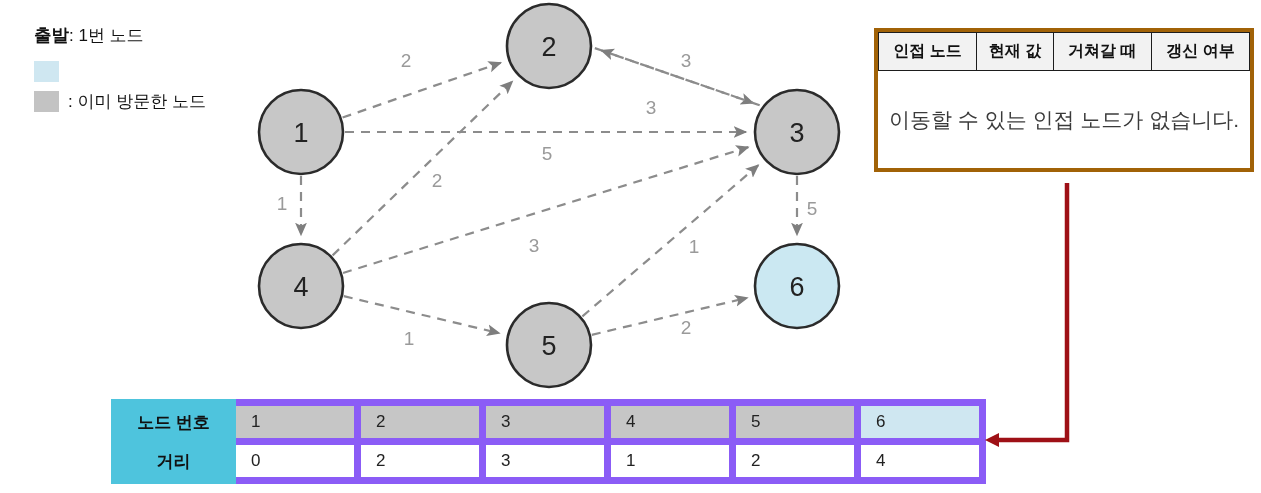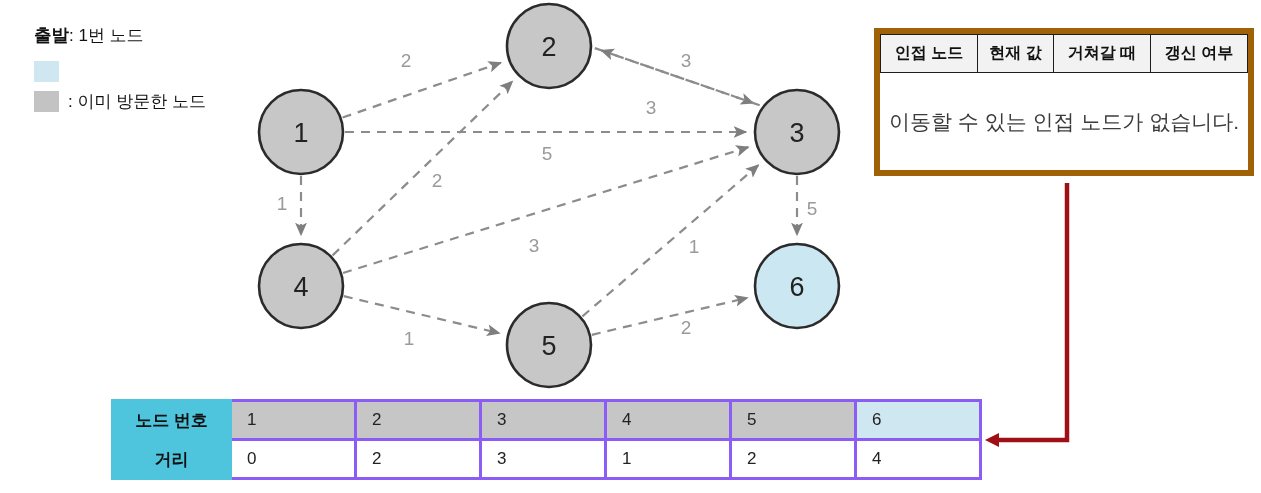--- a/index.html
+++ b/index.html
@@ -82,21 +82,21 @@
     text-anchor: middle;
     dominant-baseline: central;
   }
 
   
   .info-table {
     position: absolute;
     left: 858px;
     top: 28px;
     width: 380px;
-    border: 6px solid #a16207;
+    border: 4px solid #a16207;
     border-collapse: collapse;
     background: #ffffff;
     box-sizing: border-box;
   }
   .info-table table {
     width: 100%;
     border-collapse: collapse;
   }
   .info-table th {
     border: 1.6px solid #1d1d1d;
@@ -120,21 +120,21 @@
   .dist-table {
     position: absolute;
     left: 95px;
     top: 399px;
     border-collapse: collapse;
     table-layout: fixed;
   }
   .dist-table td {
     height: 39px;
     font-size: 17px;
-    border: 3px solid #8b5cf6;
+    border: 7px solid #8b5cf6;
     box-sizing: border-box;
   }
   .dist-table td.rowhead {
     width: 118px;
     background: #4ec4dd;
     color: #111111;
     font-weight: bold;
     text-align: center;
     border-color: #4ec4dd;
   }

